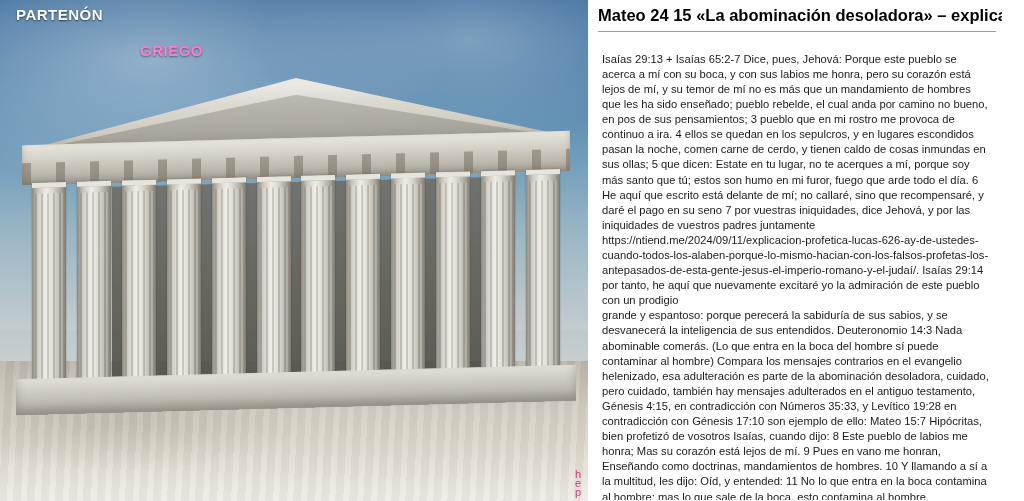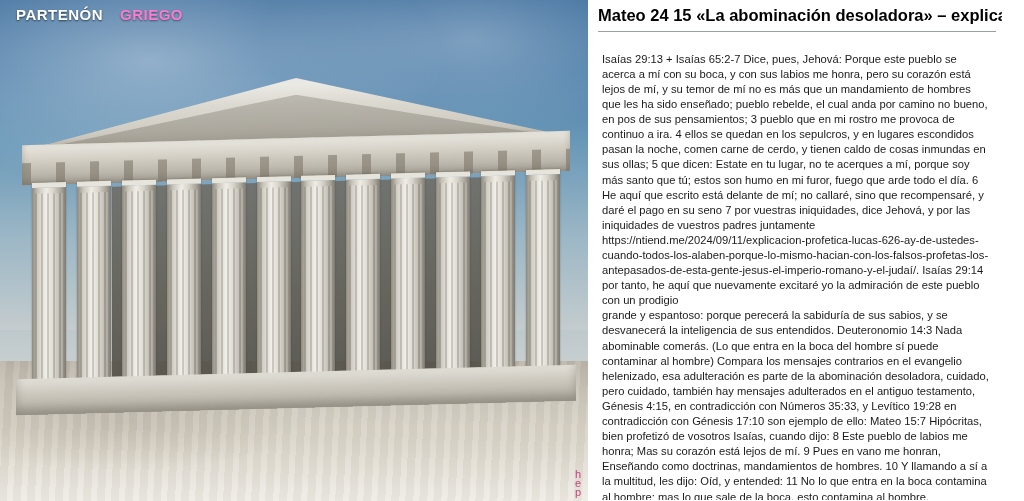--- a/index.html
+++ b/index.html
@@ -144,23 +144,24 @@
     font-weight: bold;
     letter-spacing: .5px;
     font-family: "Liberation Sans", sans-serif;
   }
   .label-partenon {
     left: 16px;
     color: #ffffff;
     text-shadow: 0 1px 2px rgba(0,0,0,.6);
   }
   .label-griego {
-    left: 120px;
+    left: 140px;
     color: #ff7ad0;
     text-shadow: 0 1px 2px rgba(0,0,0,.45);
+    margin-top: 36px;
   }
   .watermark {
     position: absolute;
     right: 4px;
     bottom: 4px;
     width: 12px;
     color: #c1437a;
     font-size: 11px;
     line-height: 9px;
     text-align: center;

